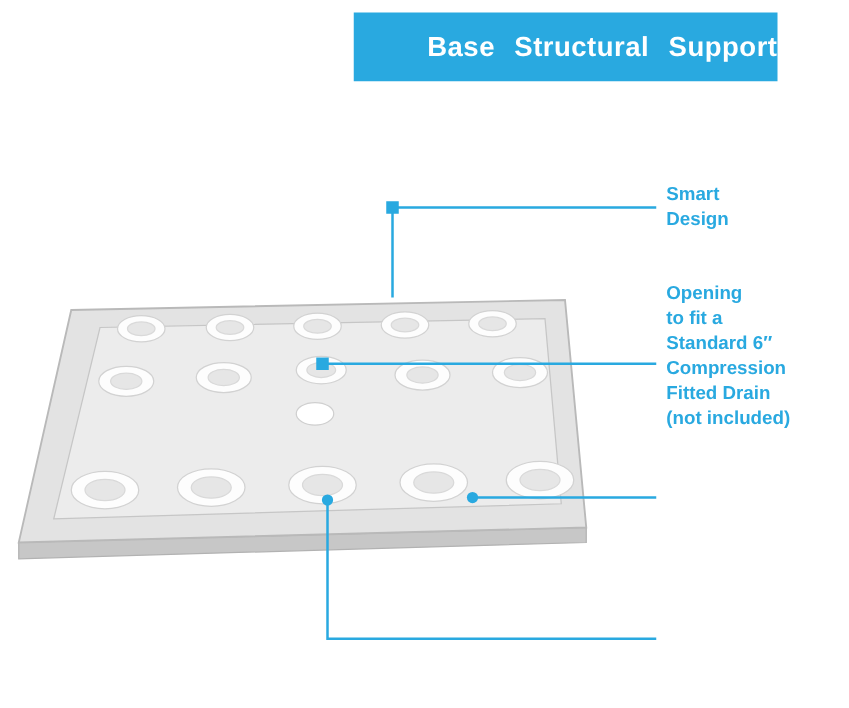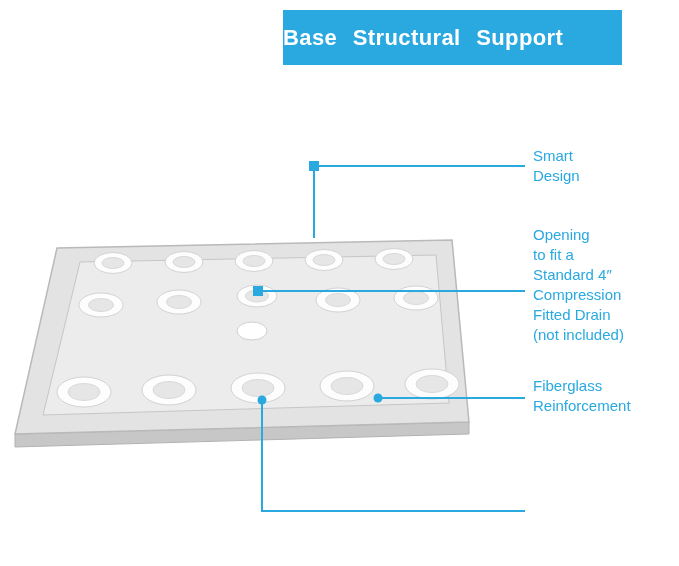--- a/index.html
+++ b/index.html
@@ -11,33 +11,33 @@
     position: relative;
   }
   .stage {
     position: relative; width: 679px; height: 566px;
     background: #ffffff; overflow: hidden;
   }
   .banner {
     position: absolute; left: 283px; top: 10px;
     width: 339px; height: 55px;
     background: var(--accent);
-    display: flex; align-items: center; justify-content: flex-start;
+    display: flex; align-items: center; justify-content: flex-end; padding-left: 27px;
   }
   .banner-title {
     color: #ffffff; font-weight: bold; font-size: 22px;
     word-spacing: 9px; letter-spacing: 0.4px;
     white-space: nowrap;
   }
   svg.diagram { position: absolute; left: 0; top: 0; display: block; }
   .callout-line { fill: none; stroke: var(--accent); stroke-width: 2; }
   .callout-mark { fill: var(--accent); stroke: none; }
   .callout-label {
     position: absolute; left: 533px; width: 146px;
-    color: var(--accent); font-weight: normal;
+    color: var(--accent); font-weight: bold;
     font-size: 15px; line-height: 20px;
     white-space: pre-line;
   }
   .label-smart      { top: 146px; }
   .label-drain      { top: 225px; }
   .label-fiberglass { top: 376px; }
   .label-pvc        { top: 452px; }
 </style>
 </head>
 <body>
@@ -143,22 +143,20 @@
       <polyline class="callout-line" points="262,404 262,511 525,511"></polyline>
       <circle class="callout-mark" cx="262" cy="400" r="4.5"></circle>
     </g>
   </svg>
 
   <div class="callout-label label-smart">Smart
 Design</div>
 
   <div class="callout-label label-drain">Opening
 to fit a
-Standard 4″
+Standard 6″
 Compression
 Fitted Drain
 (not included)</div>
 
-  <div class="callout-label label-fiberglass">Fiberglass
-Reinforcement</div>
 
 
 </div>
 
 </body></html>

